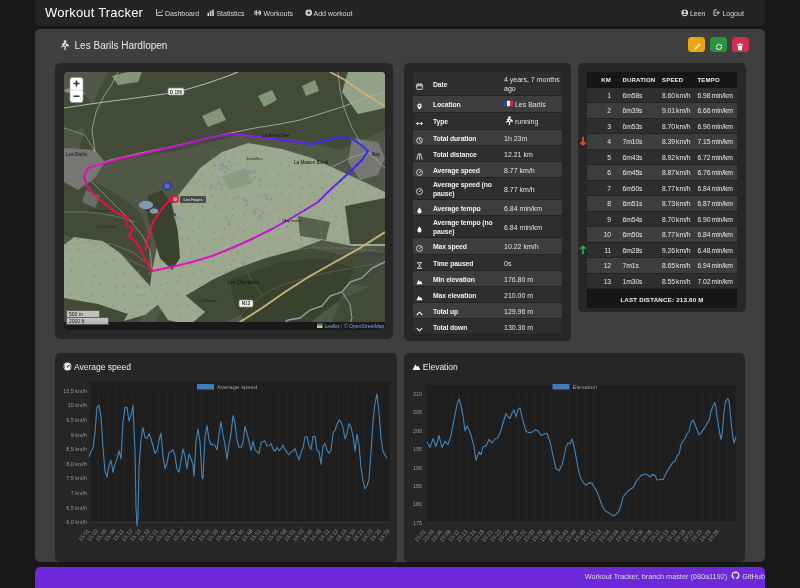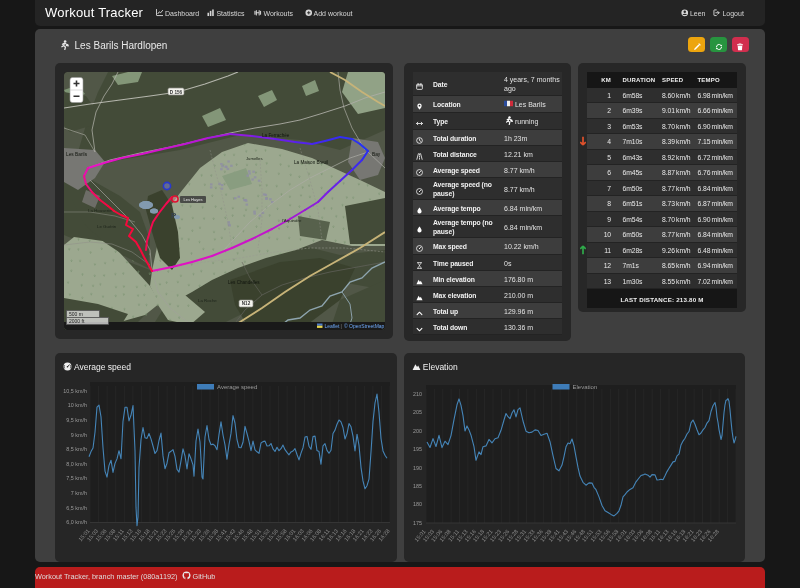--- a/index.html
+++ b/index.html
@@ -26,21 +26,21 @@
 .ka { left:-7px; width:8px; }
 .kkm { left:0; width:24px; text-align:right; }
 .kdur { left:35.5px; }
 .kspd { left:75px; }
 .ktmp { left:110.5px; }
 #kfoot { height:19px; background:#161616; position:relative; }
 #kfoot span { position:absolute; width:100%; text-align:center; top:50%; transform:translateY(-50%); font-size:6.2px; font-weight:bold; color:#f0f0f0; letter-spacing:0.2px; }
 #c1 { left:55px; top:352.5px; width:341.5px; height:209.5px; background:#262626; }
 #c2 { left:403.5px; top:352.5px; width:341.5px; height:209.5px; background:#262626; }
 .ctitle { position:absolute; font-size:8.5px; color:#f0f0f0; }
-#footer { left:35px; top:567px; width:730px; height:21px; background:#b91c1c; border-radius:5px 5px 0 0; text-align:left; font-size:7.3px; color:#dedede; line-height:20px; }
+#footer { left:35px; top:567px; width:730px; height:21px; background:#6d28d9; border-radius:5px 5px 0 0; text-align:right; font-size:7.3px; color:#dedede; line-height:20px; }
 </style></head>
 <body>
 <div id="nav" class="abs"></div>
 <div id="brand" class="abs">Workout Tracker</div>
 <div class="abs navitem" style="left:155.5px"><svg class="" width="7.5" height="7.5" viewBox="0 0 16 16" style="vertical-align:-1px">
       <path d="M1 1v12a1 1 0 0 0 1 1h13" stroke="#d6d6d6" stroke-width="2" fill="none" stroke-linecap="round"></path>
       <path d="M4 10l3-4 3 2 4-5" stroke="#d6d6d6" stroke-width="2" fill="none" stroke-linecap="round" stroke-linejoin="round"></path>
     </svg> Dashboard</div>
 <div class="abs navitem" style="left:207px"><svg class="" width="7.5" height="7.5" viewBox="0 0 16 16" style="vertical-align:-1px">
       <rect x="1" y="8" width="3.4" height="7" fill="#d6d6d6"></rect>

